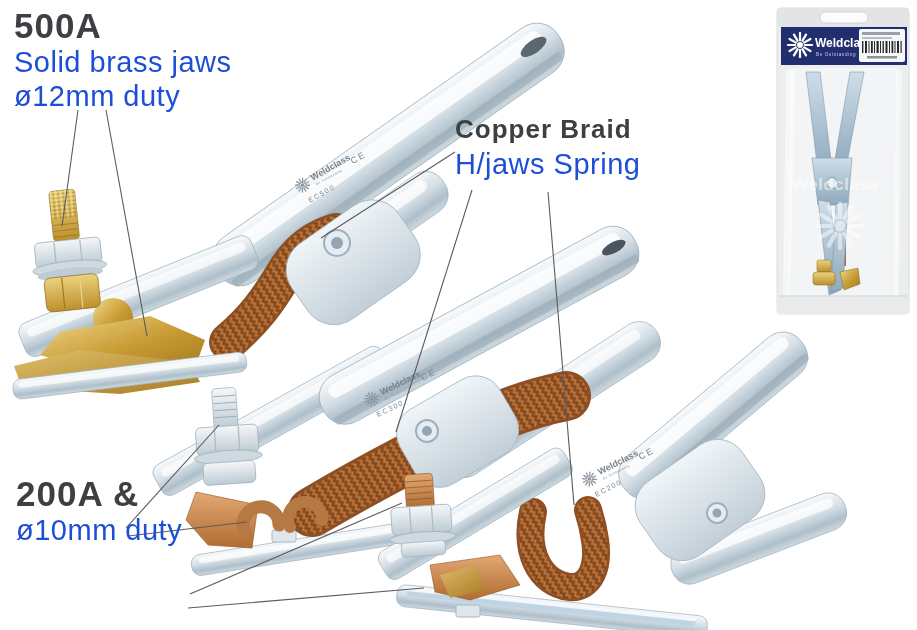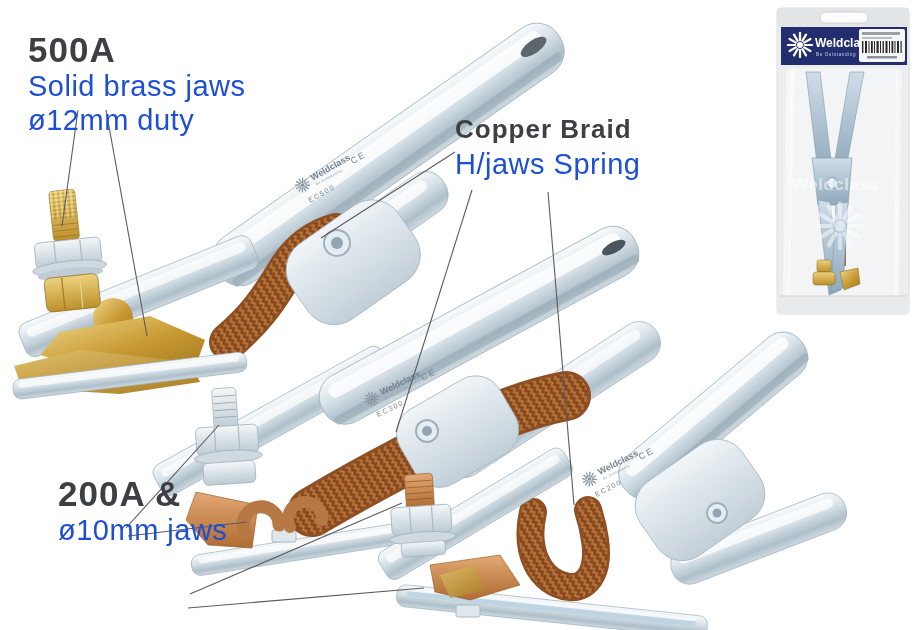--- a/index.html
+++ b/index.html
@@ -344,29 +344,29 @@
     <line x1="455" y1="152" x2="321" y2="238"></line>
     <line x1="472" y1="190" x2="396" y2="432"></line>
     <line x1="548" y1="192" x2="574" y2="505"></line>
     <line x1="126" y1="528" x2="219" y2="425"></line>
     <line x1="128" y1="536" x2="247" y2="522"></line>
     <line x1="190" y1="594" x2="402" y2="503"></line>
     <line x1="188" y1="608" x2="424" y2="588"></line>
   </g>
 </svg>
 
-<div class="ann" id="ann500" style="left:28px;top:6px;margin-top:24px;">
+<div class="ann" id="ann500" style="left:14px;top:6px;">
   <div class="t">500A</div>
   <div class="d">Solid brass jaws</div>
   <div class="d">ø12mm duty</div>
 </div>
 
 <div class="ann" id="annCopper" style="left:455px;top:112px;">
   <div class="t">Copper Braid</div>
   <div class="d">H/jaws Spring</div>
 </div>
 
-<div class="ann" id="ann200" style="left:16px;top:474px;margin-left:42px;">
+<div class="ann" id="ann200" style="left:16px;top:474px;">
   <div class="t">200A &amp;</div>
-  <div class="d">ø10mm jaws</div>
+  <div class="d">ø10mm duty</div>
 </div>
 
 </div>
 
 </body></html>

